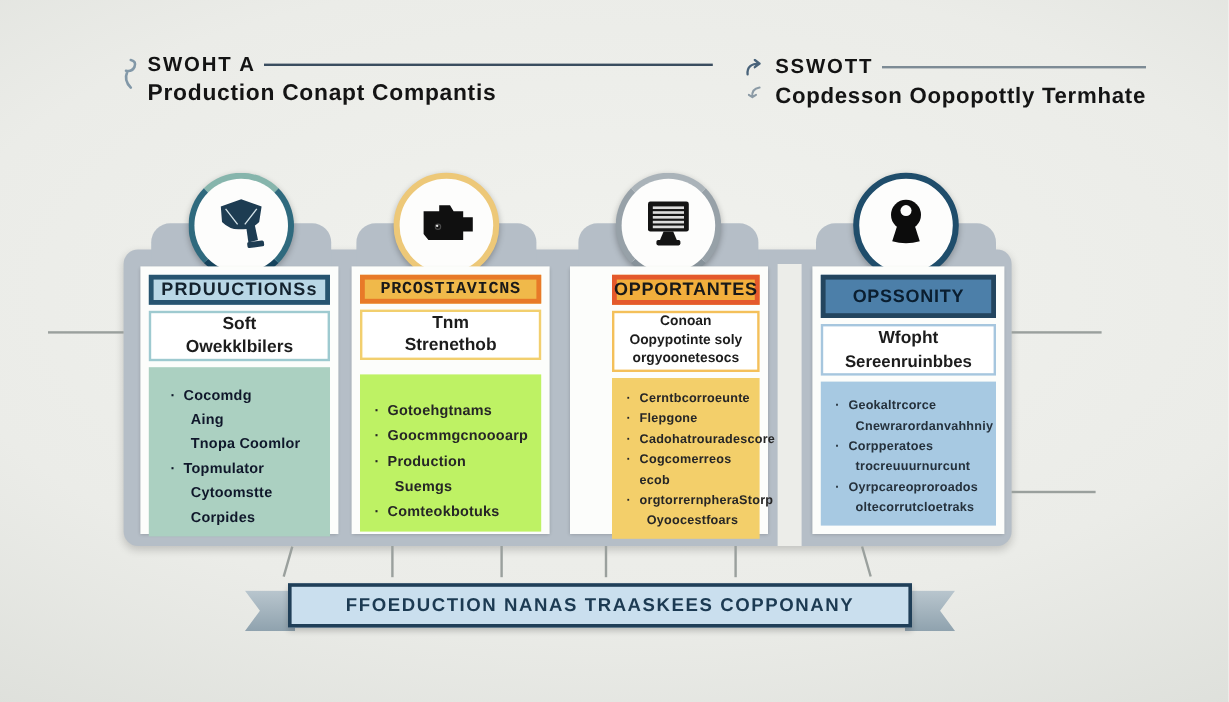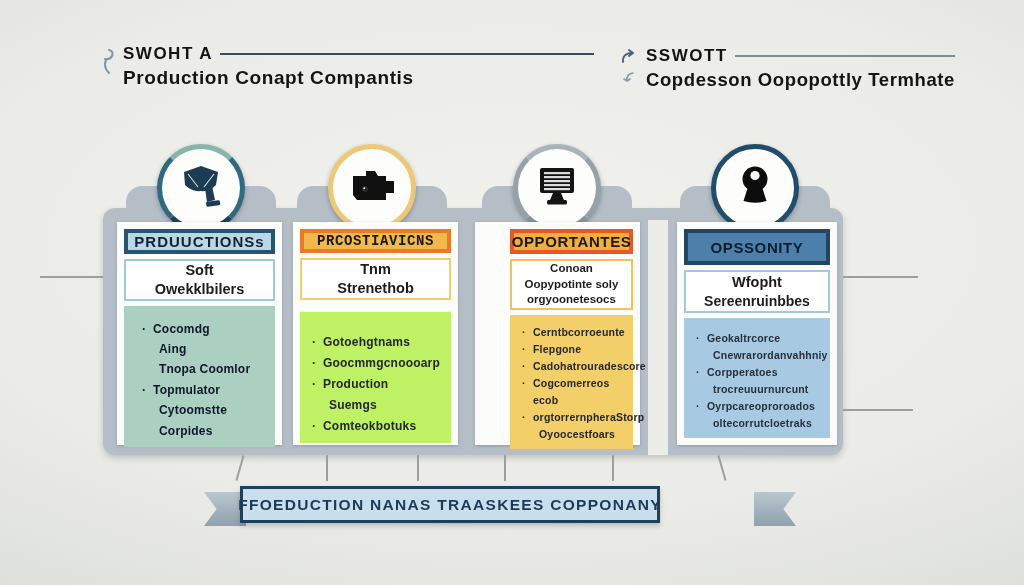--- a/index.html
+++ b/index.html
@@ -51,21 +51,21 @@
   .list{margin-top:5px;flex:1;box-sizing:border-box;padding:9px 5px 6px 10px;font-weight:bold;letter-spacing:.2px;color:#262626;}
   .list ul{margin:0;padding:0;list-style:none;}
   .list li{position:relative;padding-left:13px;}
   .list li.b::before{content:"\00B7";position:absolute;left:2px;font-weight:900;}
   .list li.nb{padding-left:19px;}
   .card0 .list{background:#abd0c1;font-size:12px;line-height:1.7;padding-top:13px;padding-left:16px;color:#0f172a;}
   .card1 .list{background:#bef264;font-size:12px;line-height:1.75;padding-top:20px;margin-top:12px;}
   .card2 .list{background:#f3cf6a;font-size:10.5px;line-height:1.62;}
   .card3 .list{background:#a7c9e2;font-size:10.5px;line-height:1.62;padding-top:12px;color:#25313c;}
   
-  .banner{position:absolute;left:240px;top:486px;width:420px;height:37px;background:#cadfee;border:3px solid #203f58;box-sizing:border-box;display:flex;align-items:center;justify-content:center;font-weight:bold;font-size:15.5px;letter-spacing:1.3px;color:#1c3a52;box-shadow:0 3px 5px rgba(0,0,0,.2);z-index:3;white-space:nowrap;}
+  .banner{position:absolute;left:240px;top:486px;width:520px;height:37px;background:#cadfee;border:3px solid #203f58;box-sizing:border-box;display:flex;align-items:center;justify-content:center;font-weight:bold;font-size:15.5px;letter-spacing:1.3px;color:#1c3a52;box-shadow:0 3px 5px rgba(0,0,0,.2);z-index:3;white-space:nowrap;}
   .fold{position:absolute;top:492px;width:42px;height:34px;background:linear-gradient(#b9c6ce,#8fa2ae);z-index:2;}
   .fold-left{left:204px;clip-path:polygon(0 0,100% 0,100% 100%,0 100%,30% 50%);}
   .fold-right{left:754px;clip-path:polygon(0 0,100% 0,70% 50%,100% 100%,0 100%);}
   
   .cline{position:absolute;background:#9aa09d;}
   .lh{height:1.5px;}
   .lv{width:1.5px;height:26px;top:455px;}
 </style>
 </head>
 <body>

